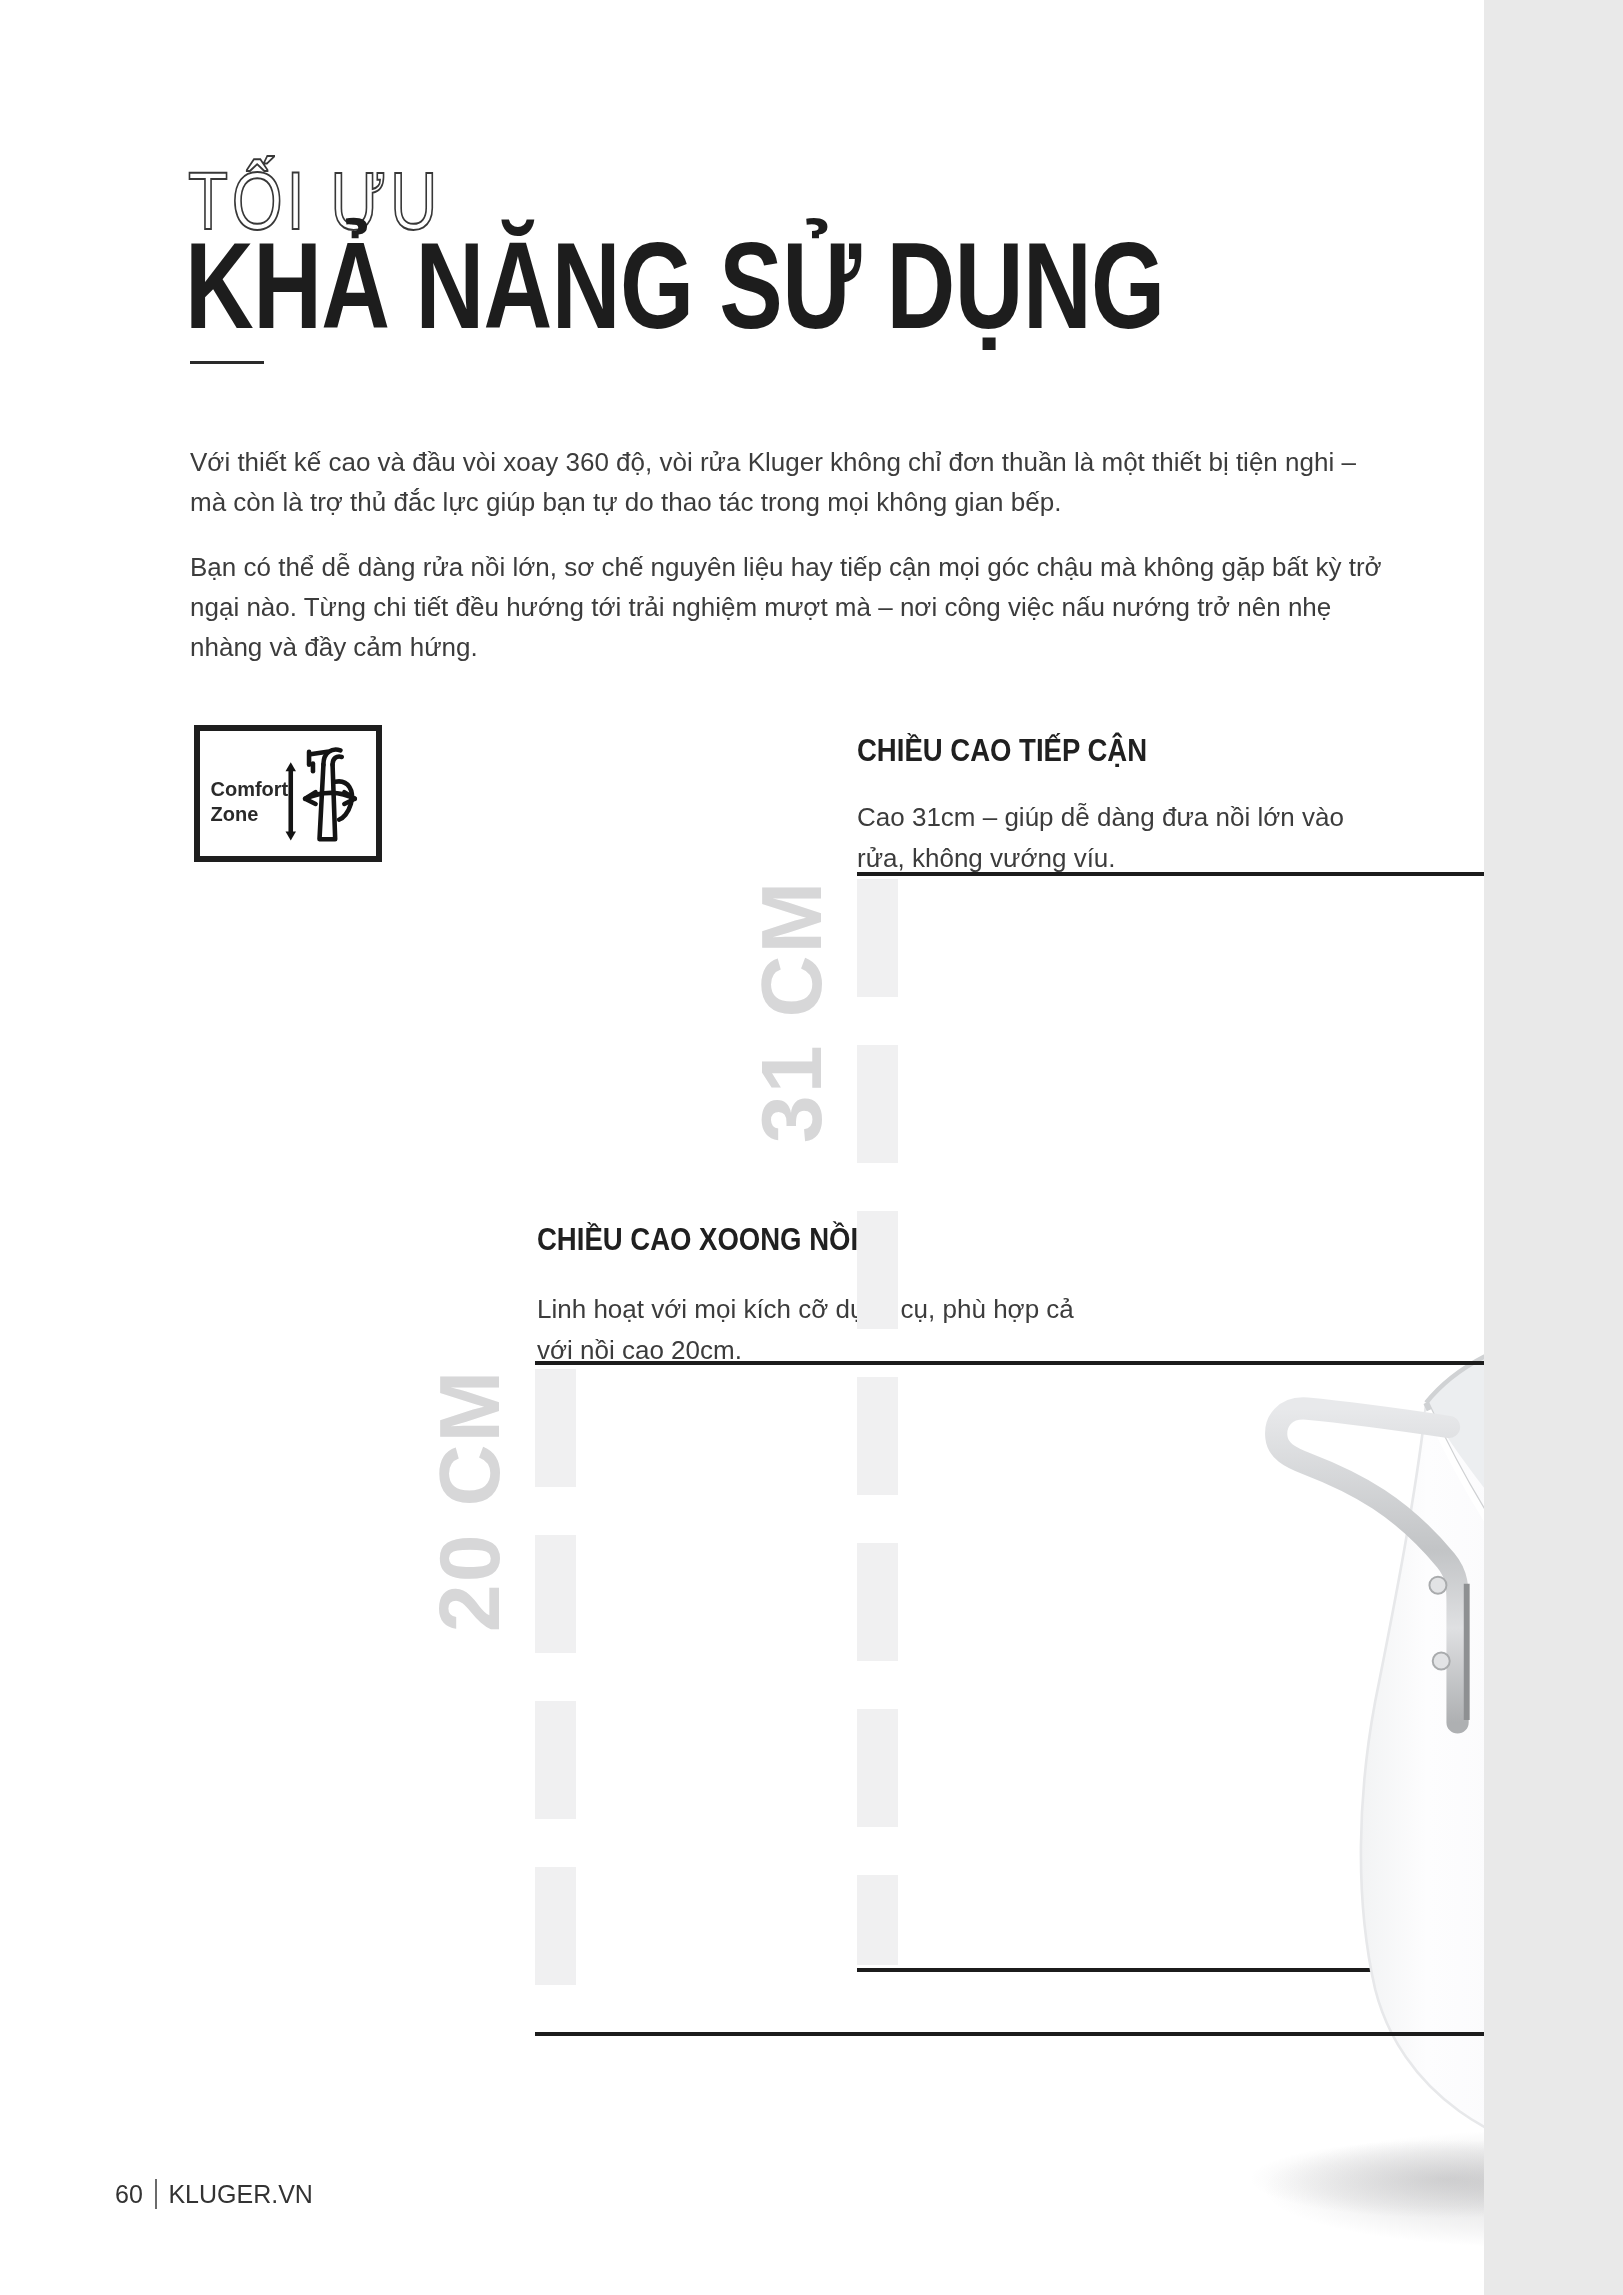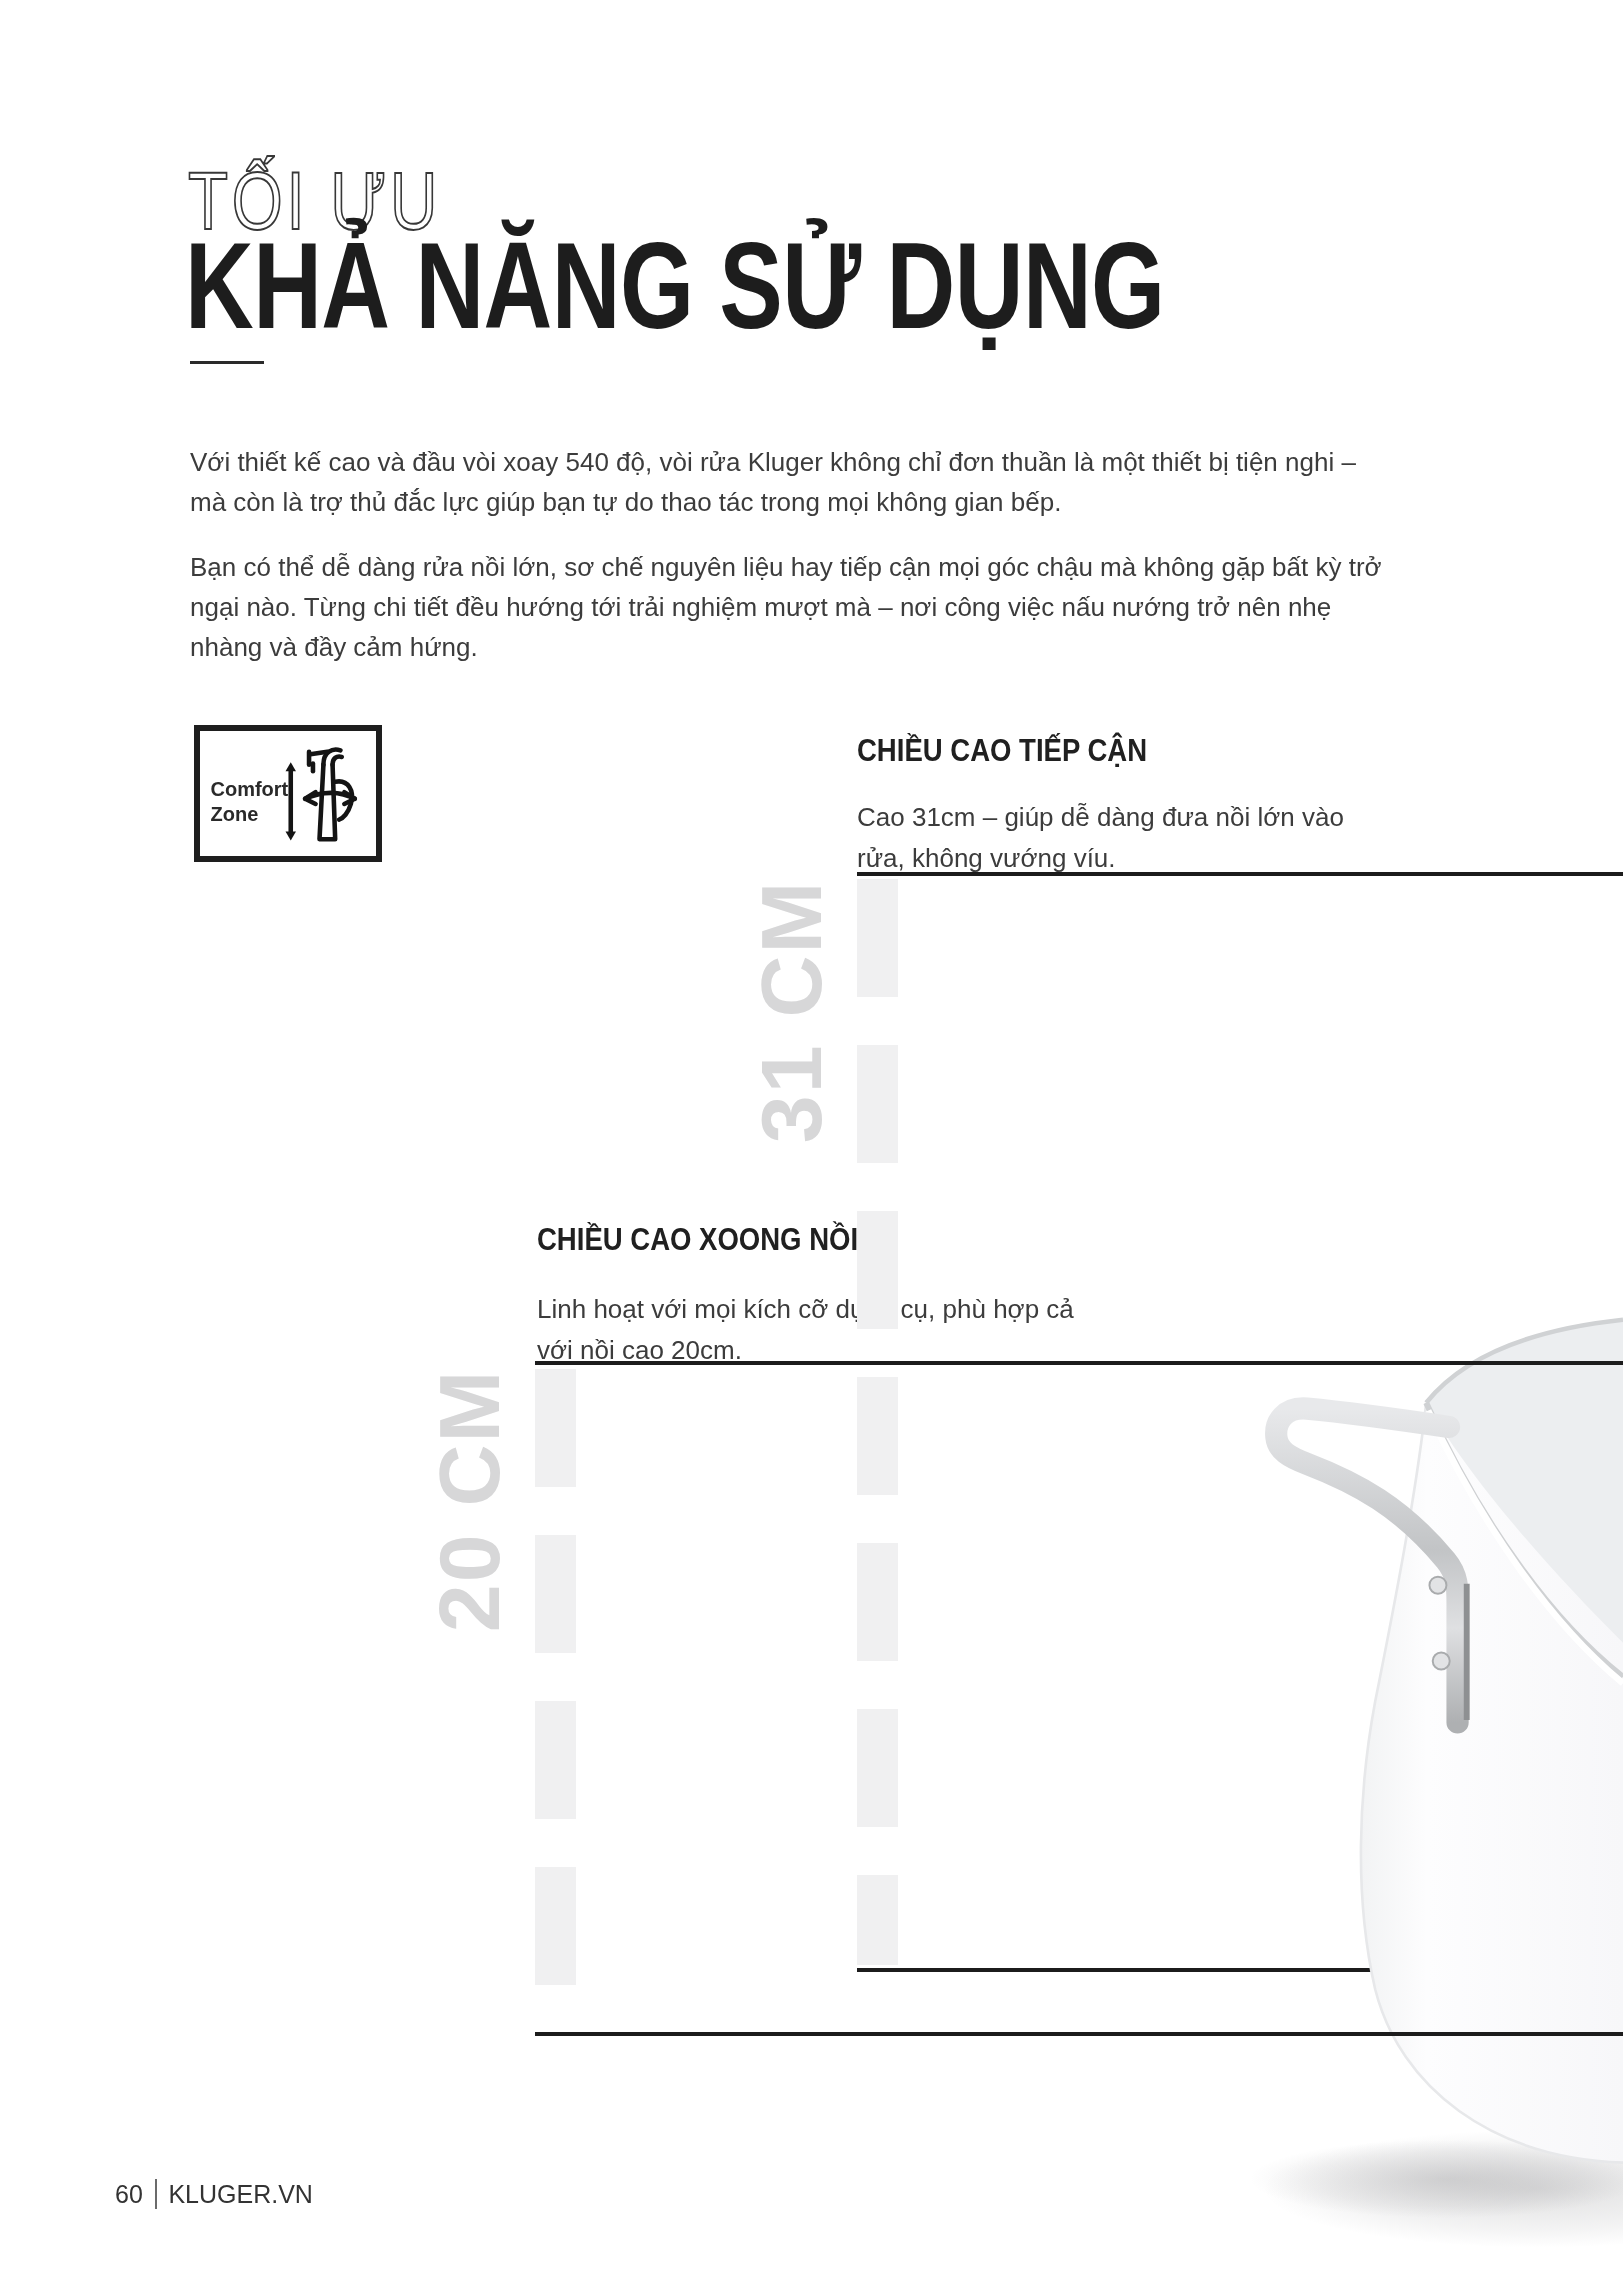--- a/index.html
+++ b/index.html
@@ -1,17 +1,17 @@
 <!DOCTYPE html>
 <html style="font-size:10.5px"><head>
 <meta charset="utf-8">
 <style>
   html,body{margin:0;padding:0;background:#e9e9e9;}
   .page{
-    position:relative;width:1623px;height:2295px;background:#ffffff;overflow:hidden;
+    position:relative;width:1484px;height:2295px;background:#ffffff;overflow:hidden;
     font-family:"Liberation Sans","DejaVu Sans",sans-serif;color:#3f3f3f;
   }
   .abs{position:absolute;}
 
   
   .eyebrow{
     left:188px;top:158px;font-size:82px;line-height:1.05;letter-spacing:4.6px;
     color:#3d3d3d;font-weight:400;transform:scaleX(.80);transform-origin:left top;white-space:nowrap;
   }
   @supports (-webkit-text-stroke: 2px #333){
@@ -79,21 +79,21 @@
 </style>
 </head>
 <body>
 
 <div class="page">
 
   <div class="abs eyebrow">TỐI ƯU</div>
   <div class="abs main-heading">KHẢ NĂNG SỬ DỤNG</div>
   <div class="abs title-rule"></div>
 
-  <div class="abs para p1">Với thiết kế cao và đầu vòi xoay 540 độ, vòi rửa Kluger không chỉ đơn thuần là một thiết bị tiện nghi – mà còn là trợ thủ đắc lực giúp bạn tự do thao tác trong mọi không gian bếp.</div>
+  <div class="abs para p1">Với thiết kế cao và đầu vòi xoay 360 độ, vòi rửa Kluger không chỉ đơn thuần là một thiết bị tiện nghi – mà còn là trợ thủ đắc lực giúp bạn tự do thao tác trong mọi không gian bếp.</div>
   <div class="abs para p2">Bạn có thể dễ dàng rửa nồi lớn, sơ chế nguyên liệu hay tiếp cận mọi góc chậu mà không gặp bất kỳ trở ngại nào. Từng chi tiết đều hướng tới trải nghiệm mượt mà – nơi công việc nấu nướng trở nên nhẹ nhàng và đầy cảm hứng.</div>
 
   <div class="abs comfort-box">
     <div class="comfort-label">
       <div>Comfort</div>
       <div>Zone</div>
     </div>
     <svg class="comfort-icon" viewBox="0 0 160 176">
       <g fill="none" stroke="#141414" stroke-width="7" stroke-linecap="round" stroke-linejoin="round">
 

